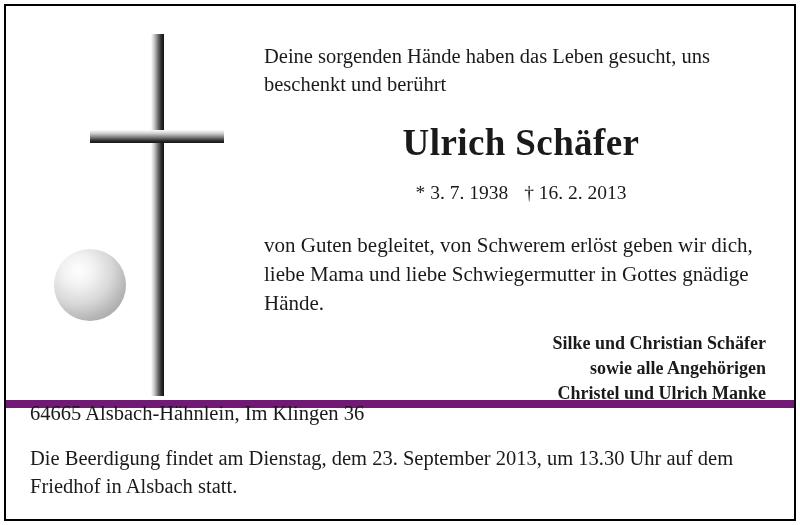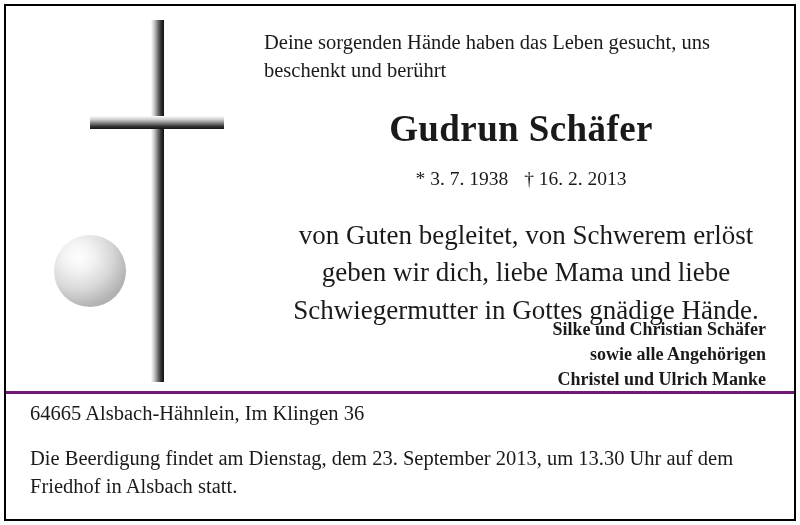--- a/index.html
+++ b/index.html
@@ -32,24 +32,24 @@
     bottom: 4px;
     border: 2px solid #000000;
     box-sizing: border-box;
     pointer-events: none;
   }
 
   
   .upper-box {
     position: absolute;
     left: 6px;
-    top: 10px;
+    top: 24px;
     width: 788px;
     height: 384px;
-    border-bottom: 3px solid #701a75;
+    border-bottom: 8px solid #701a75;
     box-sizing: border-box;
   }
 
   
   .symbol-area {
     position: absolute;
     left: 0;
     top: 0;
     width: 238px;
     height: 381px;
@@ -124,23 +124,23 @@
   .dates .sep {
     display: inline-block;
     width: 16px;
   }
 
   .body-text {
     position: absolute;
     left: 8px;
     top: 207px;
     width: 524px;
-    font-size: 27px;
-    line-height: 1.38;
-    text-align: center;
+    font-size: 21px;
+    line-height: 1.38;
+    text-align: left;
   }
 
   .mourners {
     position: absolute;
     left: 0;
     top: 307px;
     width: 510px;
     text-align: right;
     font-size: 18px;
     font-weight: bold;
@@ -184,21 +184,21 @@
 
     <div class="symbol-area">
       <div class="cross-vertical"></div>
       <div class="cross-horizontal"></div>
       <div class="orb"></div>
     </div>
 
     <div class="text-area">
       <div class="intro">Deine sorgenden Hände haben das Leben gesucht, uns beschenkt und berührt</div>
 
-      <div class="name">Gudrun Schäfer</div>
+      <div class="name">Ulrich Schäfer</div>
 
       <div class="dates">
         <span>* 3. 7. 1938</span><span class="sep"></span><span>† 16. 2. 2013</span>
       </div>
 
       <div class="body-text">von Guten begleitet, von Schwerem erlöst geben wir dich, liebe Mama und liebe Schwiegermutter in Gottes gnädige Hände.</div>
 
       <div class="mourners">
         <div>Silke und Christian Schäfer</div>
         <div>sowie alle Angehörigen</div>

